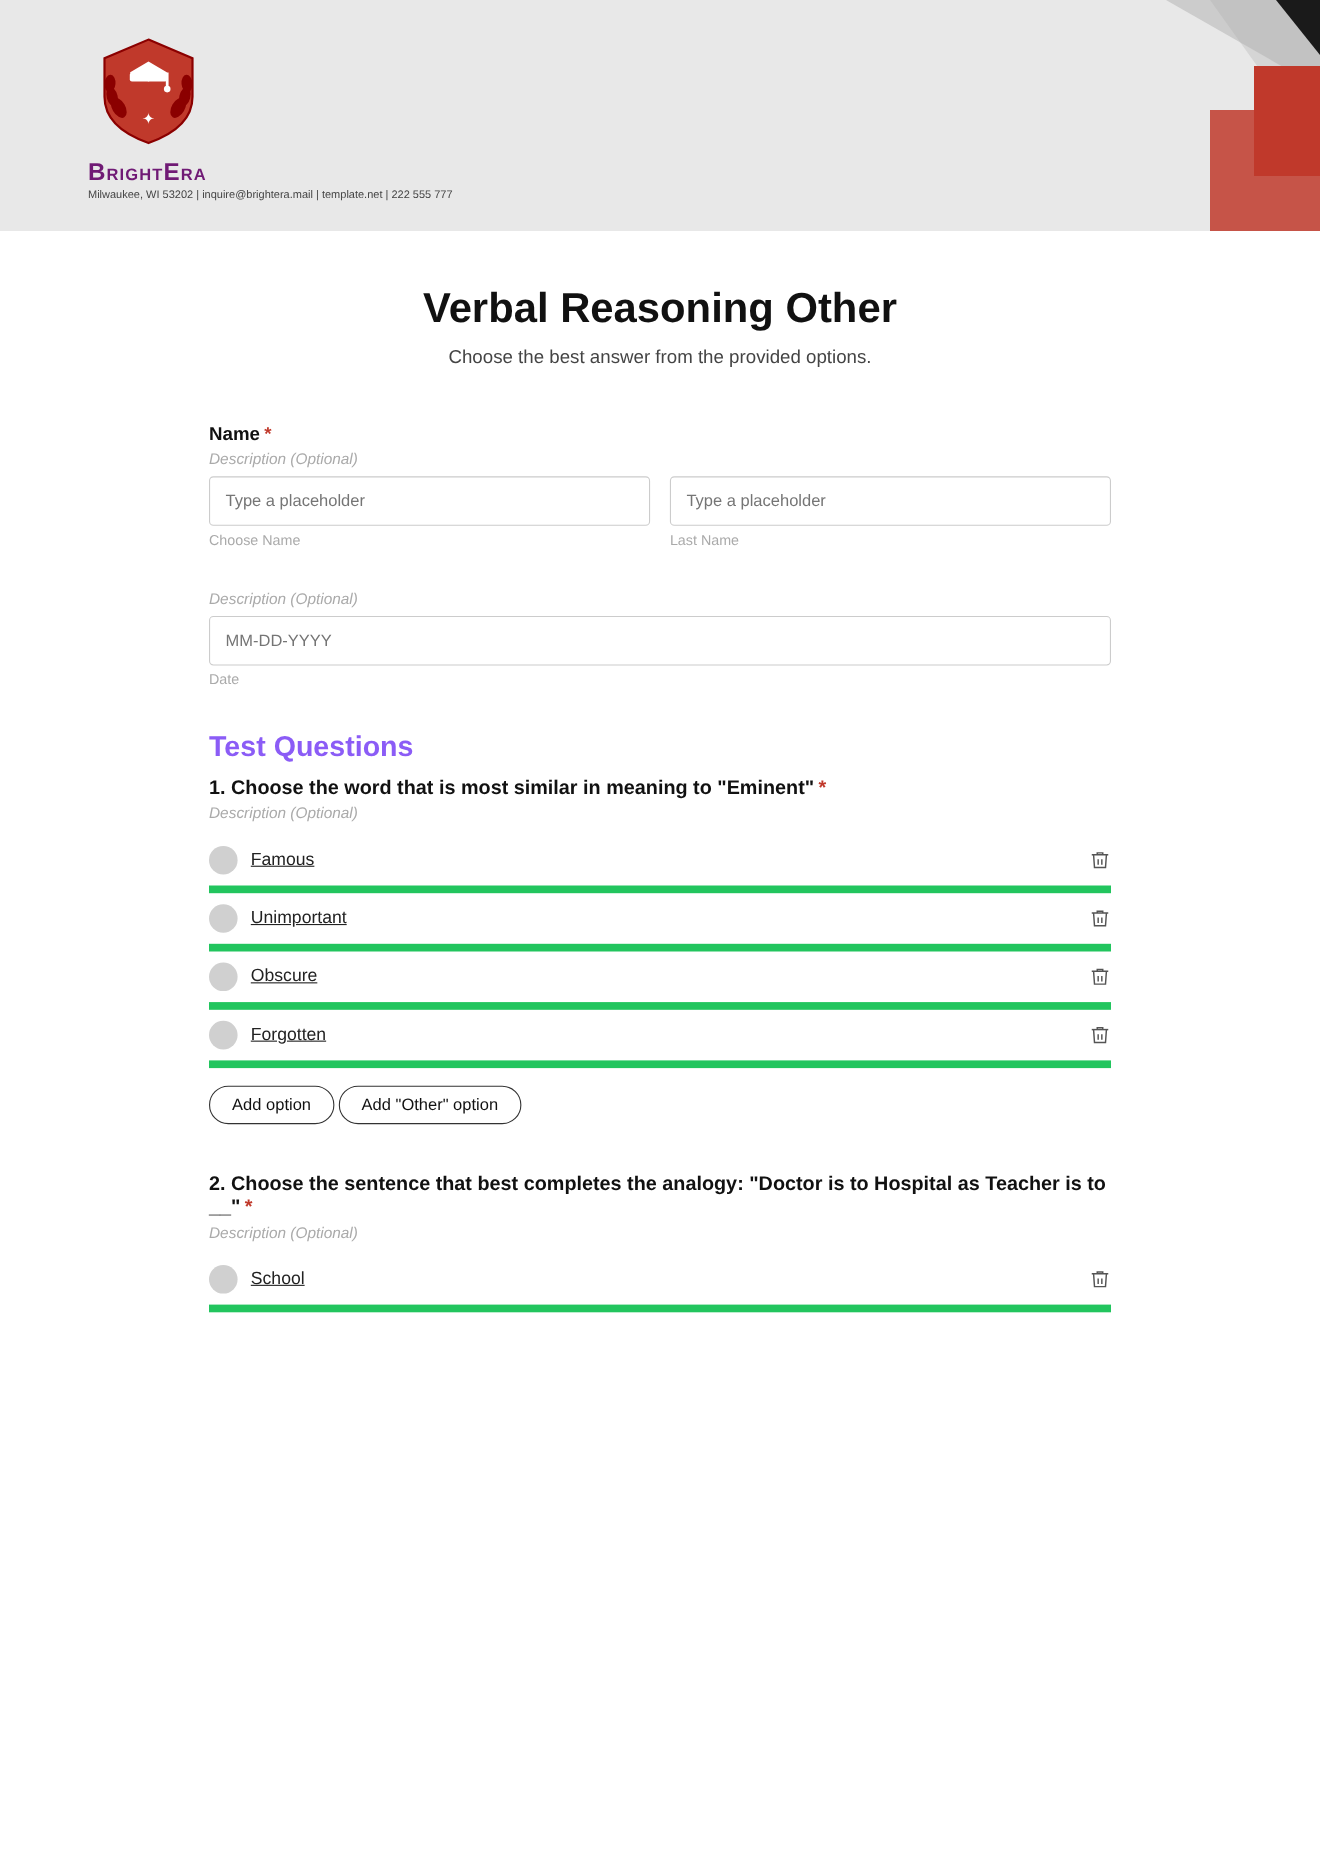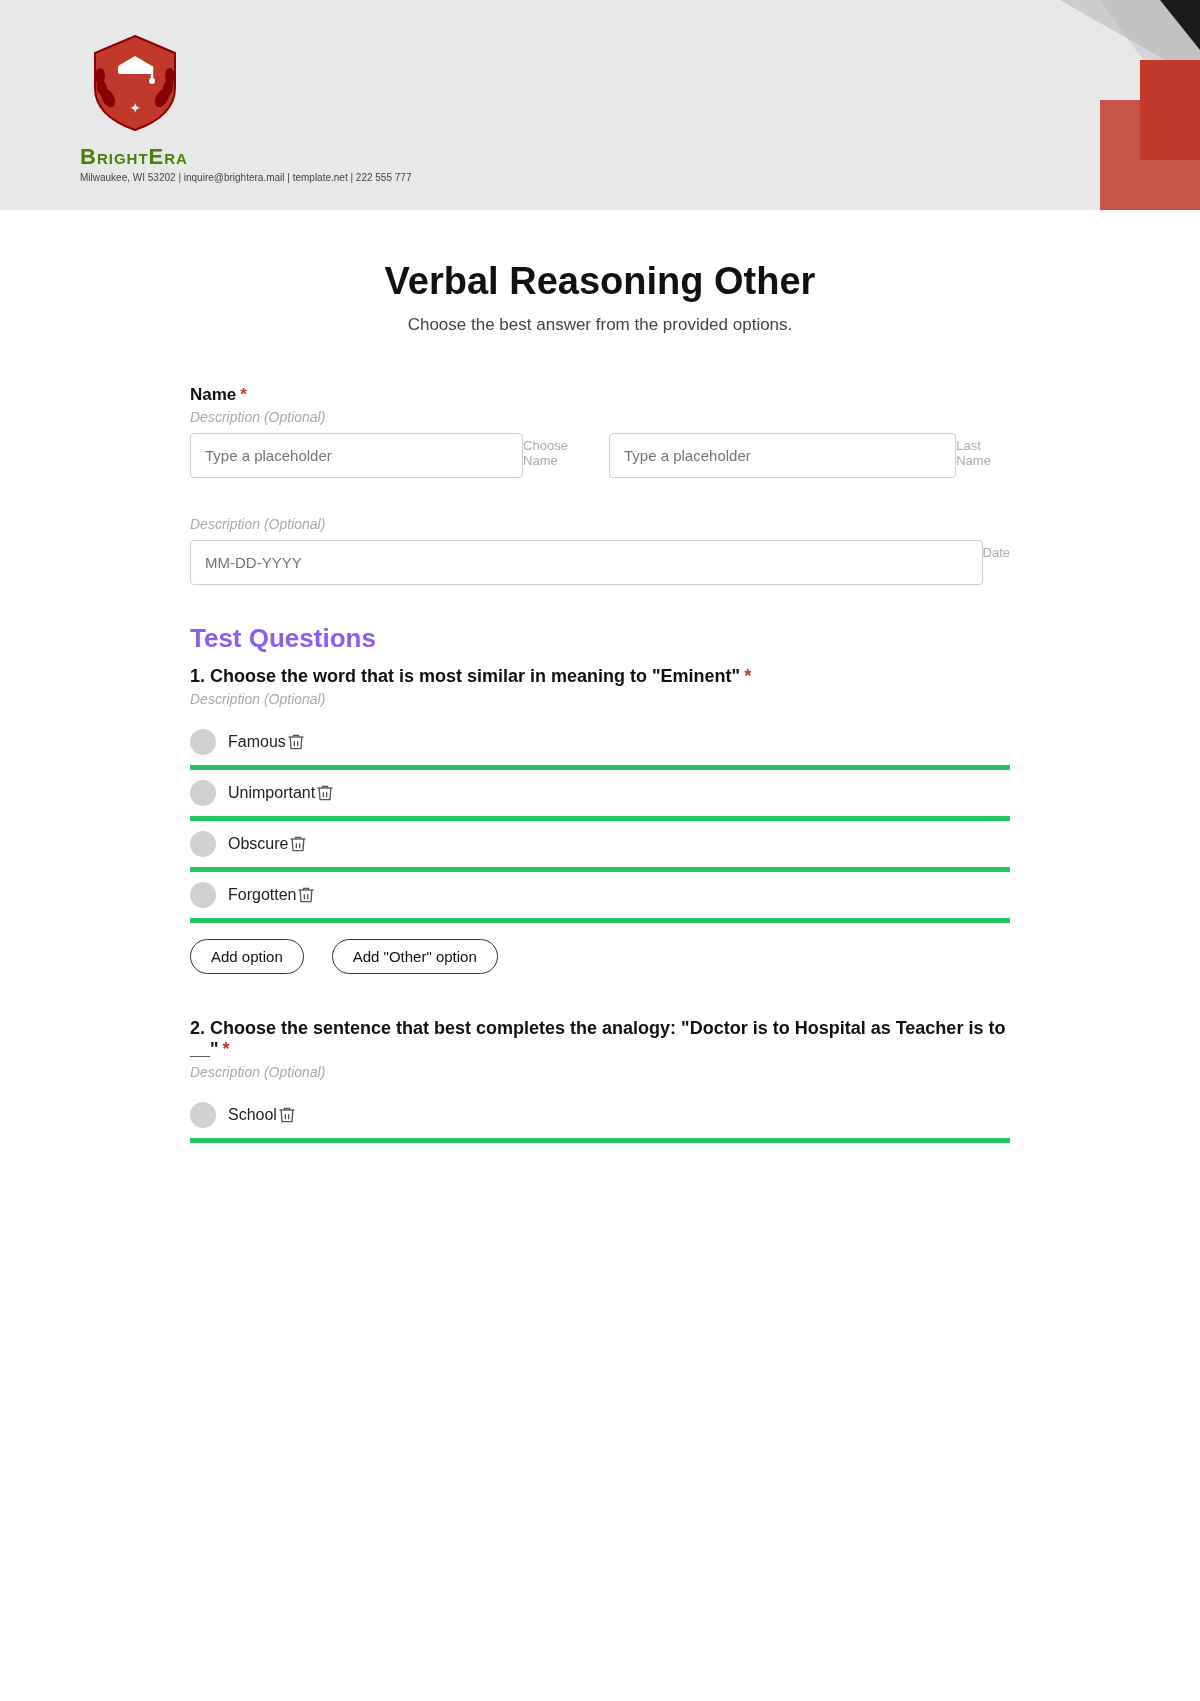--- a/index.html
+++ b/index.html
@@ -36,21 +36,21 @@
     }
     .header-logo-img {
       width: 110px;
       height: 110px;
       margin-bottom: 6px;
     }
     .header-brand-name {
       font-size: 22px;
       font-weight: 800;
       letter-spacing: 1px;
-      color: #4d7c0f;
+      color: #701a75;
       font-variant: small-caps;
     }
     .header-contact {
       font-size: 10px;
       color: #444;
       margin-top: 2px;
     }
 
     
     .main {
@@ -93,21 +93,21 @@
       font-style: italic;
       margin-bottom: 8px;
     }
     .input-row {
       display: flex;
       gap: 18px;
     }
     .input-wrapper {
       flex: 1;
       display: flex;
-      flex-direction: row;
+      flex-direction: column;
     }
     .form-input {
       border: 1.5px solid #ccc;
       border-radius: 4px;
       padding: 13px 14px;
       font-size: 15px;
       color: #555;
       background: #fff;
       outline: none;
       width: 100%;
@@ -145,23 +145,24 @@
       font-size: 14px;
       color: #aaa;
       font-style: italic;
       margin-bottom: 12px;
     }
 
     
     .option-row {
       display: flex;
       align-items: center;
-      justify-content: flex-start;
+      justify-content: space-between;
       padding: 10px 0;
-      border-bottom: 5px solid #22c55e;
+      border-bottom: 7px solid #22c55e;
+      text-decoration: underline;
     }
     .option-left {
       display: flex;
       align-items: center;
       gap: 12px;
     }
     .radio-circle {
       width: 26px;
       height: 26px;
       border-radius: 50%;
@@ -170,21 +171,21 @@
       display: inline-block;
     }
     .option-text {
       font-size: 16px;
       color: #222;
     }
 
     
     .option-actions {
       display: flex;
-      gap: 28px;
+      gap: 4px;
       margin-top: 16px;
     }
     .btn-outline {
       border: 1.5px solid #333;
       border-radius: 20px;
       background: #fff;
       padding: 8px 20px;
       font-size: 15px;
       color: #111;
       cursor: pointer;

